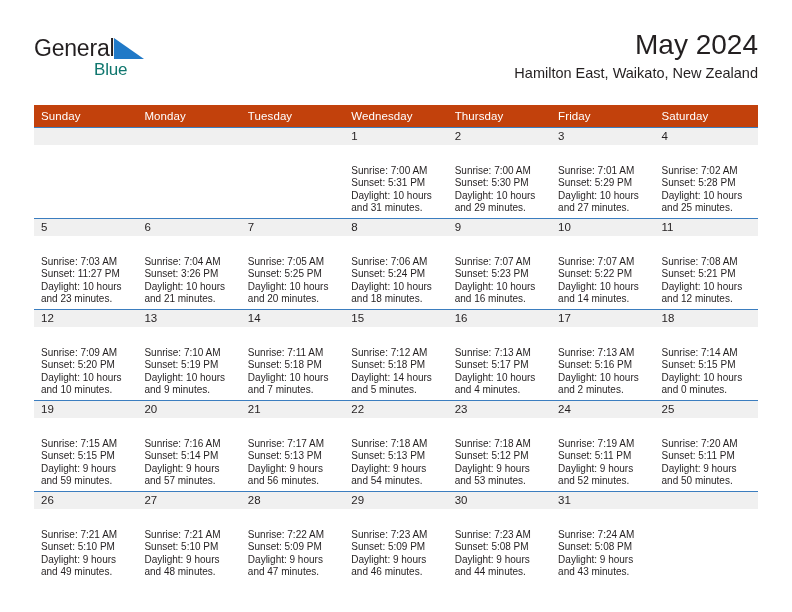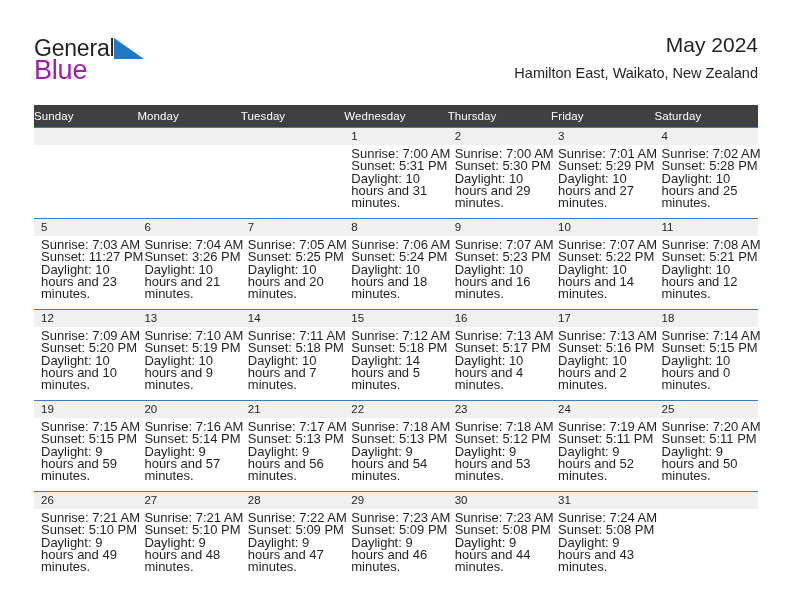--- a/index.html
+++ b/index.html
@@ -48,34 +48,35 @@
     font-family: "Liberation Sans", sans-serif;
   }
   .brand-triangle {
     display: inline-block;
     vertical-align: top;
     margin-left: 0px;
     margin-top: 2px;
   }
   .brand-row2 {
     margin-top: -4px;
-    font-size: 27px;
-    color: #a21caf;
+    margin-left: 60px;
+    font-size: 17px;
+    color: #0f766e;
     line-height: 26px;
     letter-spacing: -0.2px;
   }
 
   .title-block {
     position: absolute;
     right: 0;
     top: 0;
     text-align: right;
   }
   .cal-title {
-    font-size: 21px;
+    font-size: 28px;
     color: #231f20;
     line-height: 34px;
     white-space: nowrap;
   }
   .cal-subtitle {
     margin-top: 2px;
     font-size: 14.5px;
     color: #231f20;
     line-height: 18px;
     white-space: nowrap;
@@ -89,26 +90,26 @@
     width: 724px;
   }
   table.cal {
     border-collapse: collapse;
     table-layout: fixed;
     width: 724px;
   }
   table.cal col { width: 103.43px; }
 
   thead th {
-    background: #404040;
+    background: #c2410c;
     color: #ffffff;
     font-size: 11.5px;
     font-weight: normal;
     text-align: left;
-    padding: 5px 0 5px 0;
+    padding: 5px 0 5px 7px;
     height: 12px;
     vertical-align: middle;
     letter-spacing: 0.1px;
   }
 
   tbody tr.week-row > td {
     border-top: 1.6px solid #3b7dbf;
     vertical-align: top;
     padding: 0;
     height: 90px;
@@ -127,22 +128,22 @@
     height: 17px;
     line-height: 17px;
     padding-left: 7px;
     font-size: 11.5px;
     color: #231f20;
   }
   .empty .daynum-band {
     background: #f0f0f0;
   }
   .dayinfo {
-    padding: 3px 6px 0 7px;
-    font-size: 13px;
+    padding: 20px 6px 0 7px;
+    font-size: 10px;
     line-height: 12.3px;
     color: #231f20;
   }
   .dayinfo div { white-space: nowrap; }
   .dayinfo .daylight { white-space: normal; }
 </style>
 </head>
 <body>
 
 <div class="page">

